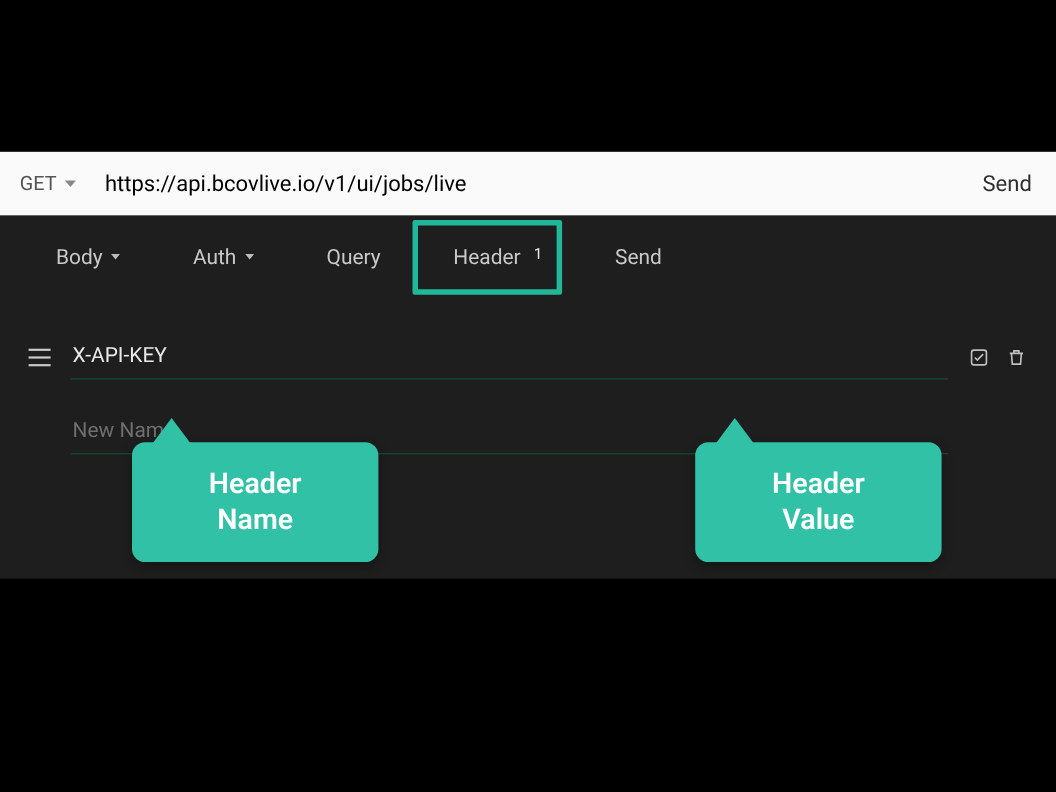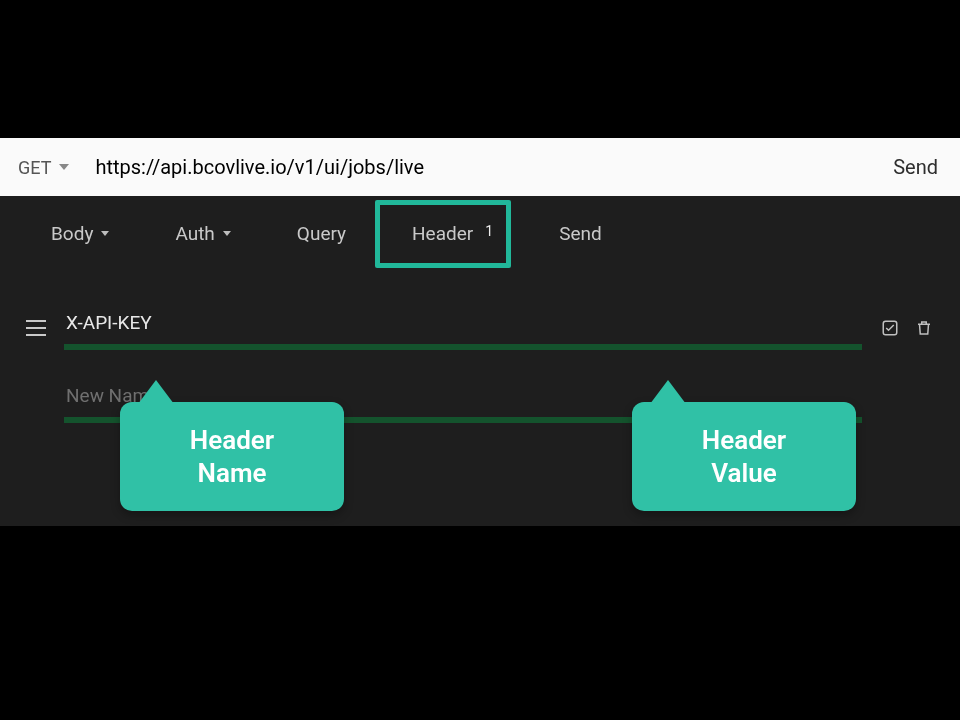--- a/index.html
+++ b/index.html
@@ -119,21 +119,21 @@
   .drag span { display: block; height: 2px; width: 100%; background: #c9c9c9; }
 
   .cell {
     flex: 1;
     position: relative;
   }
   .cell input {
     width: 100%;
     background: transparent;
     border: none;
-    border-bottom: 6px solid #14532d;
+    border-bottom: 1px solid #14532d;
     color: #e8e8e8;
     font-size: 19px;
     padding: 6px 2px 10px 2px;
     outline: none;
   }
   .cell input::placeholder { color: #6f6f6f; }
 
   .row-actions {
     display: flex;
     gap: 14px;

